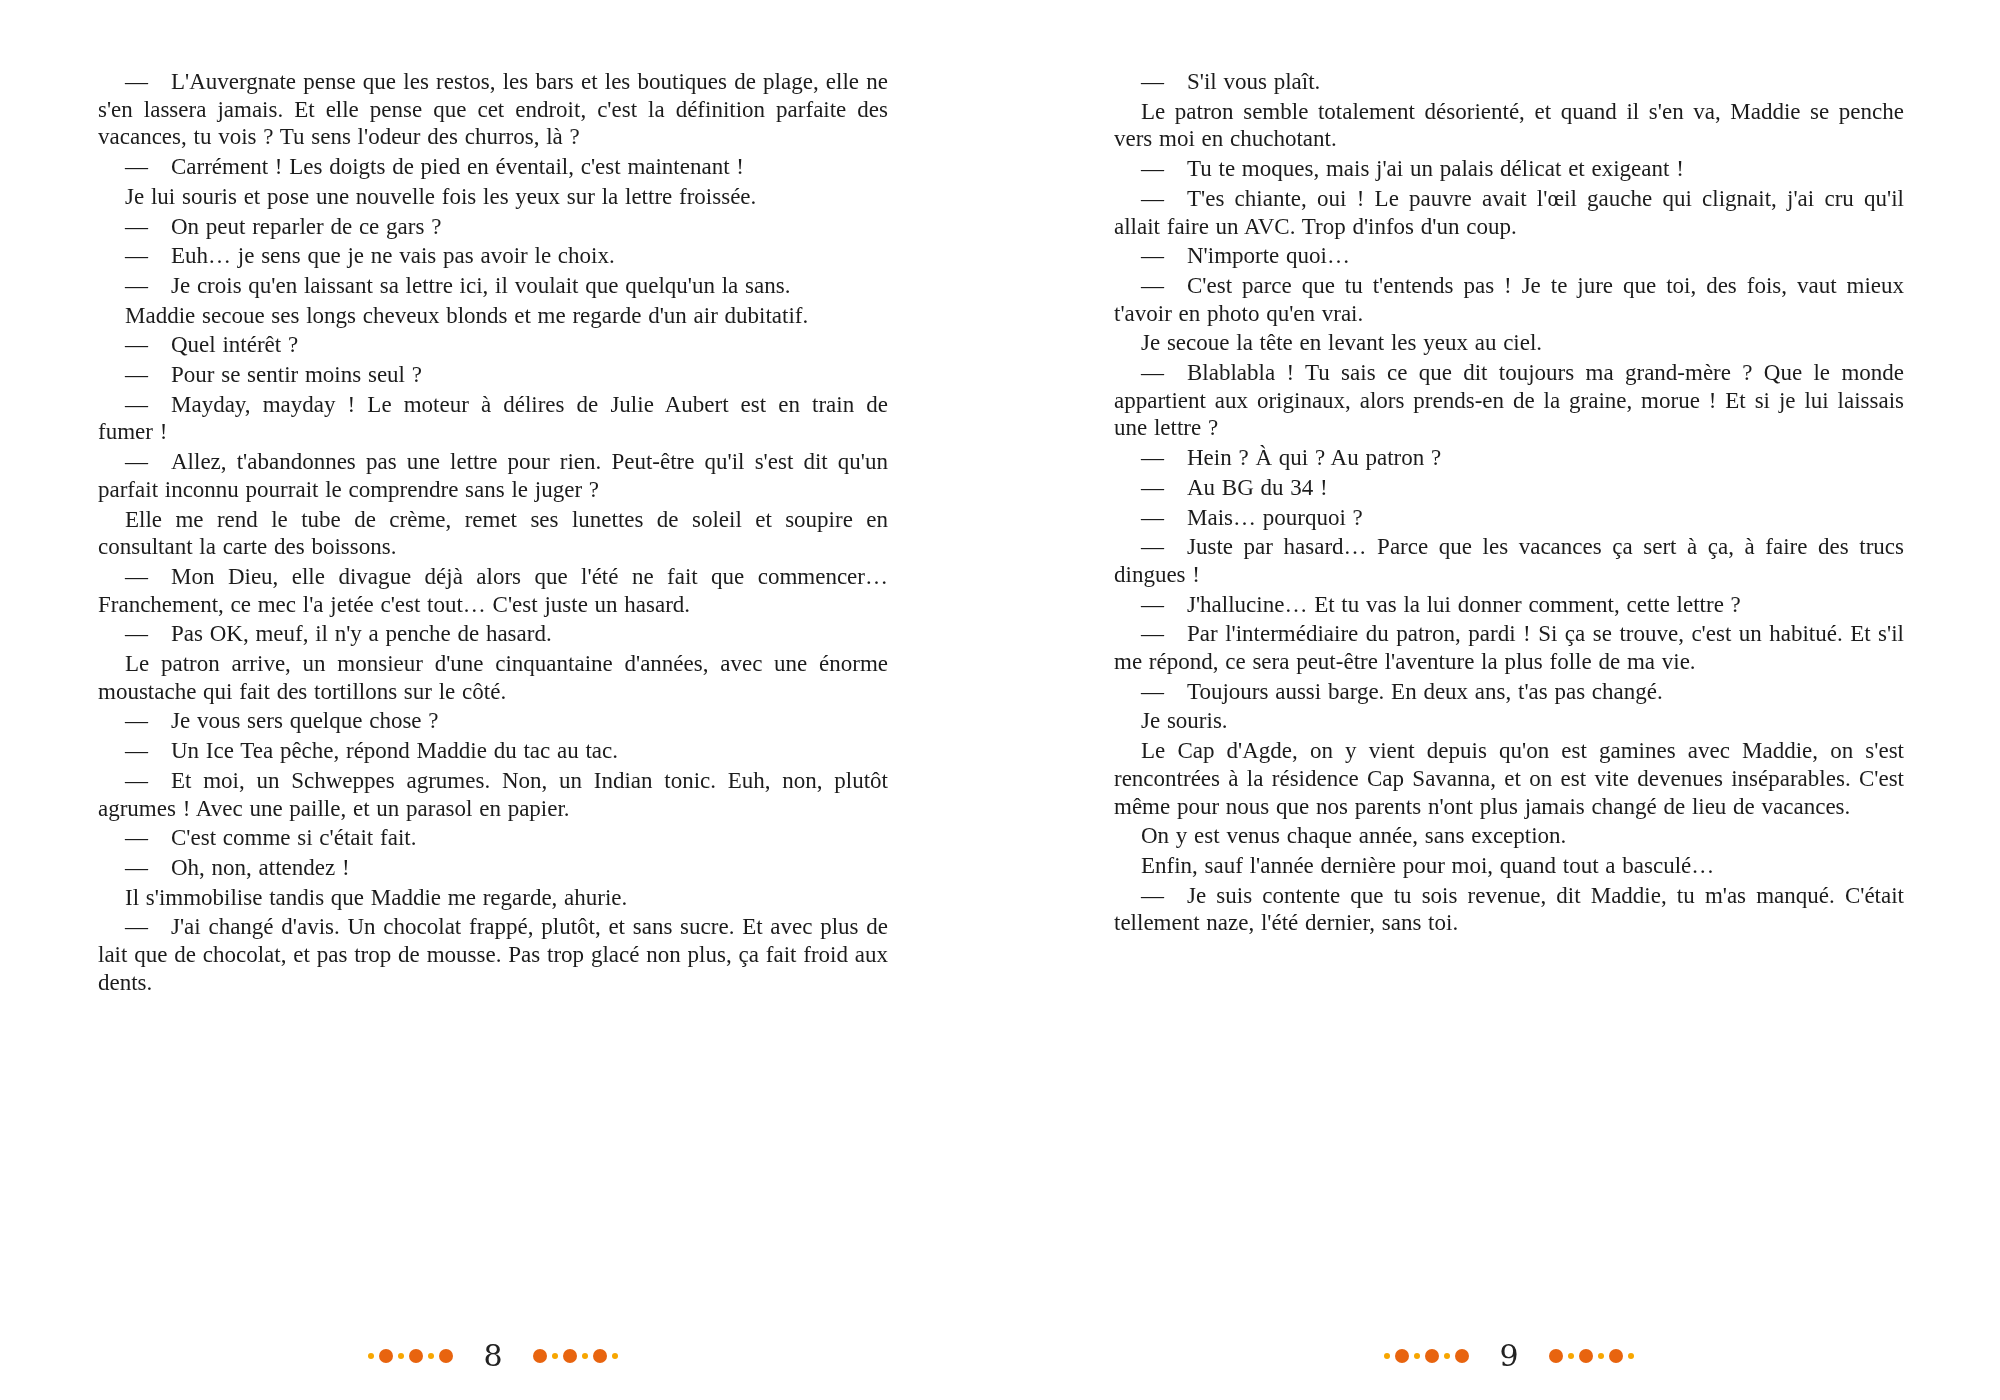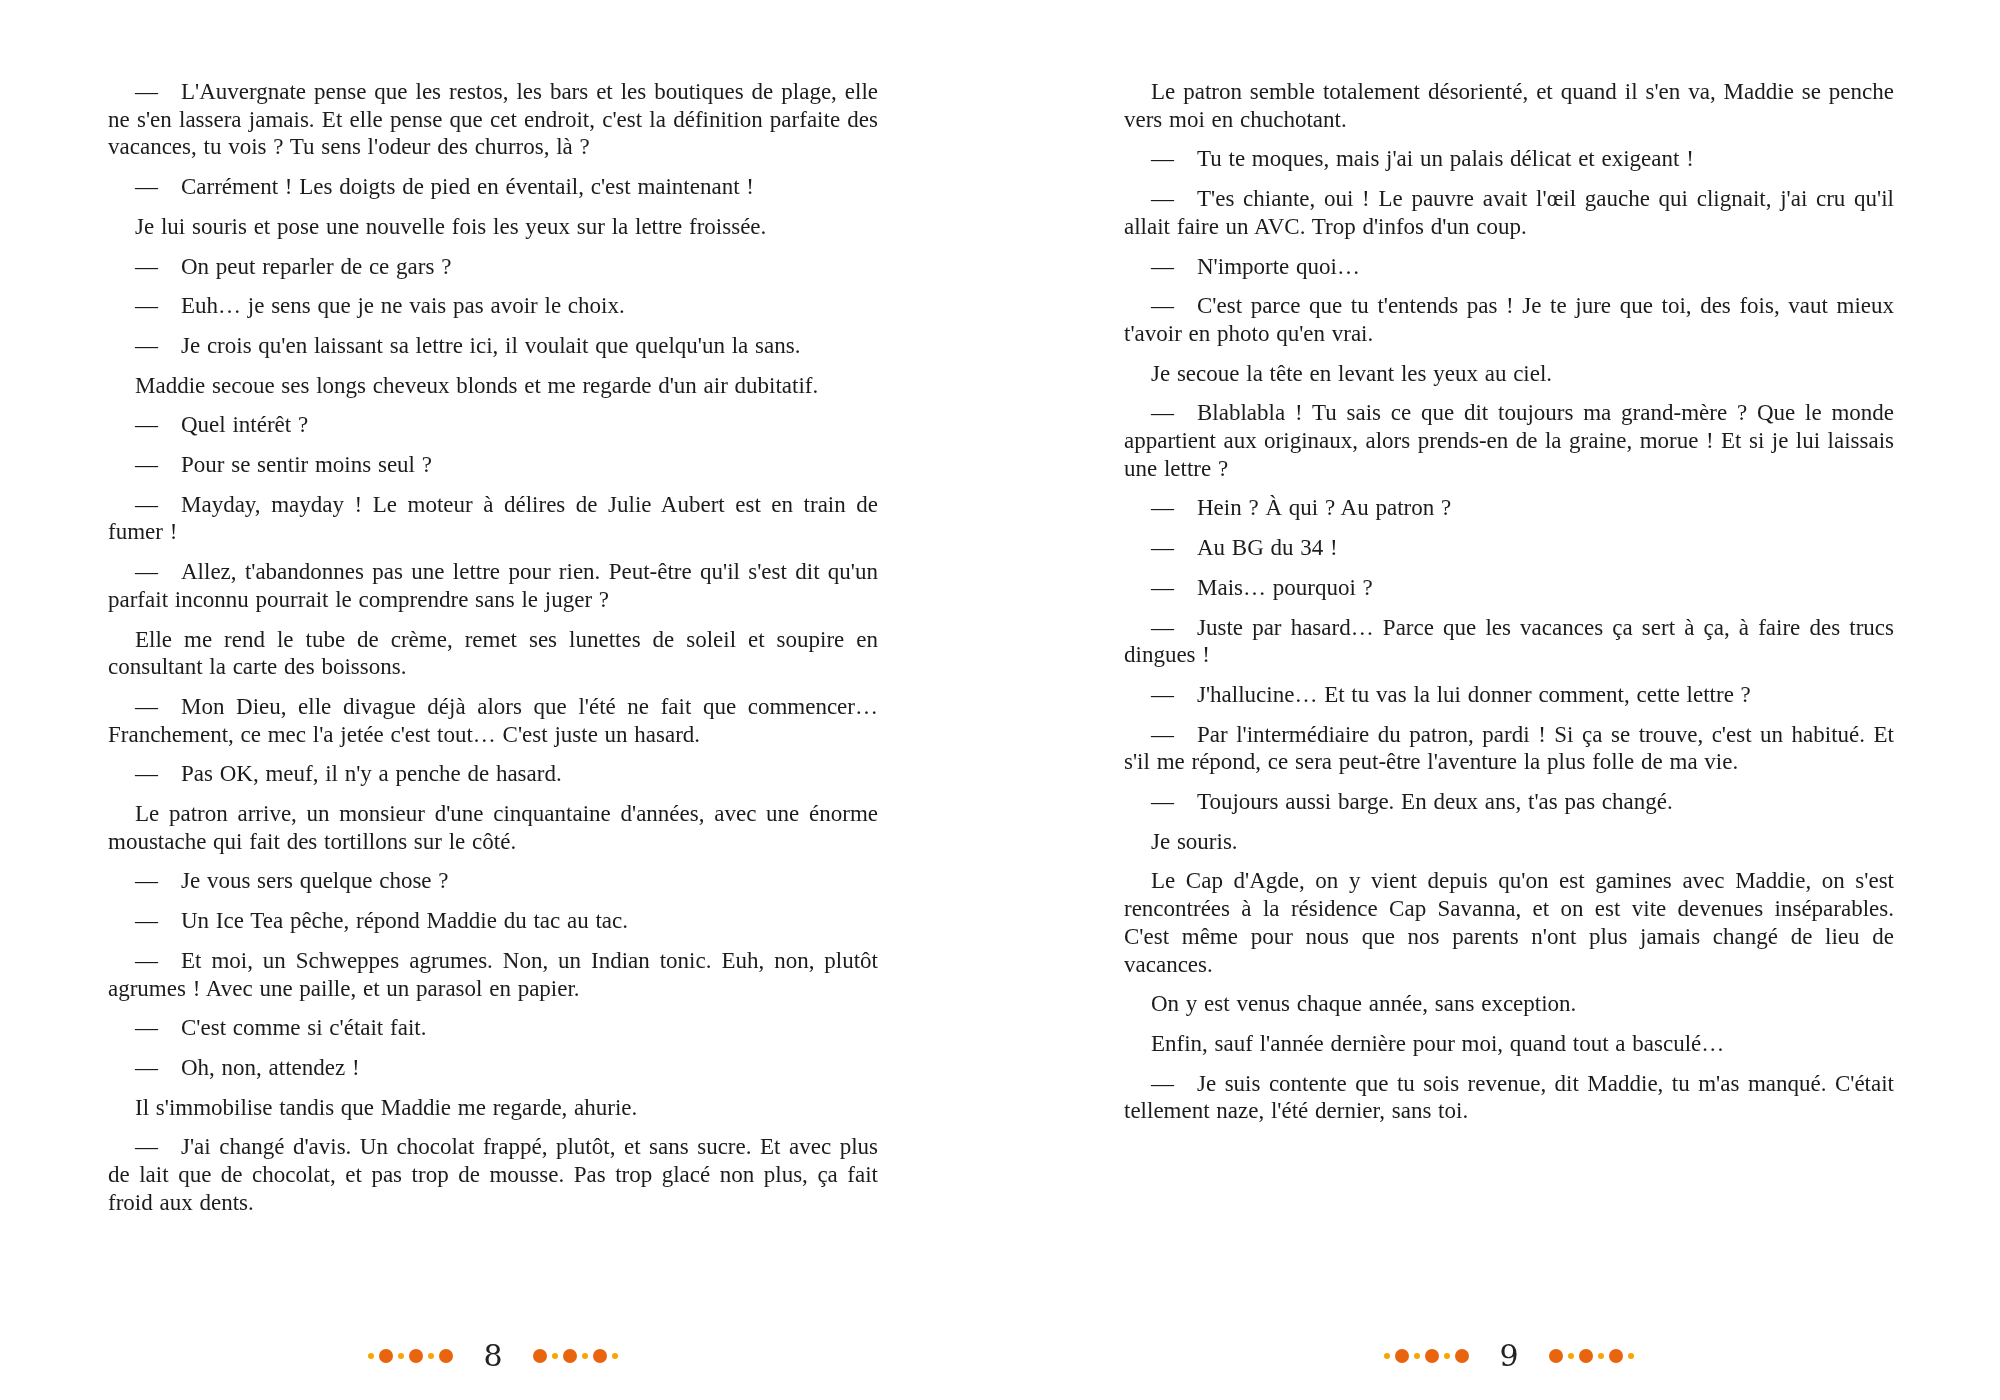--- a/index.html
+++ b/index.html
@@ -5,21 +5,21 @@
   html,body{margin:0;padding:0;}
   body{
     width:2000px;height:1400px;position:relative;overflow:hidden;
     background:var(--background,#fff);
     font-family:"Liberation Serif","DejaVu Serif",serif;
   }
   .page-column{position:absolute;top:66px;width:794px;}
   .page-column.left{left:96px;}
   .page-column.right{left:1112px;}
   .page-column p{
-    margin:12px;
+    margin:2px;
     font-size:23px;
     line-height:27.7px;
     color:var(--text,#1c1c1c);
     text-align:justify;
     text-indent:27px;
     word-spacing:1px;
   }
   .footer{
     position:absolute;top:1338px;width:794px;height:36px;
     display:flex;justify-content:center;align-items:center;gap:30px;
@@ -57,20 +57,21 @@
     <p>— Je vous sers quelque chose&nbsp;?</p>
     <p>— Un Ice Tea pêche, répond Maddie du tac au tac.</p>
     <p>— Et moi, un Schweppes agrumes. Non, un Indian tonic. Euh, non, plutôt agrumes&nbsp;! Avec une paille, et un parasol en papier.</p>
     <p>— C'est comme si c'était fait.</p>
     <p>— Oh, non, attendez&nbsp;!</p>
     <p>Il s'immobilise tandis que Maddie me regarde, ahurie.</p>
     <p>— J'ai changé d'avis. Un chocolat frappé, plutôt, et sans sucre. Et avec plus de lait que de chocolat, et pas trop de mousse. Pas trop glacé non plus, ça fait froid aux dents.</p>
   </div>
 
 <div class="page-column right">
+    <p>— S'il vous plaît.</p>
     <p>Le patron semble totalement désorienté, et quand il s'en va, Maddie se penche vers moi en chuchotant.</p>
     <p>— Tu te moques, mais j'ai un palais délicat et exigeant&nbsp;!</p>
     <p>— T'es chiante, oui&nbsp;! Le pauvre avait l'œil gauche qui clignait, j'ai cru qu'il allait faire un AVC. Trop d'infos d'un coup.</p>
     <p>— N'importe quoi…</p>
     <p>— C'est parce que tu t'entends pas&nbsp;! Je te jure que toi, des fois, vaut mieux t'avoir en photo qu'en vrai.</p>
     <p>Je secoue la tête en levant les yeux au ciel.</p>
     <p>— Blablabla&nbsp;! Tu sais ce que dit toujours ma grand-mère&nbsp;? Que le monde appartient aux originaux, alors prends-en de la graine, morue&nbsp;! Et si je lui laissais une lettre&nbsp;?</p>
     <p>— Hein&nbsp;? À qui&nbsp;? Au patron&nbsp;?</p>
     <p>— Au BG du 34&nbsp;!</p>
     <p>— Mais… pourquoi&nbsp;?</p>

